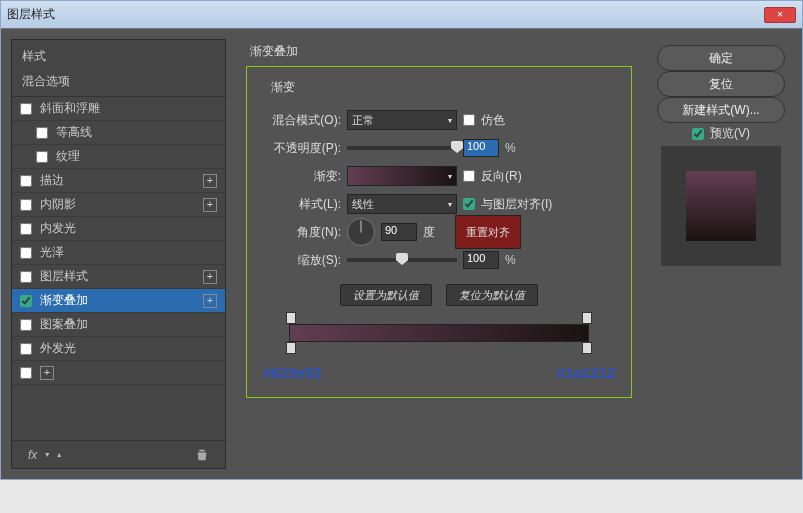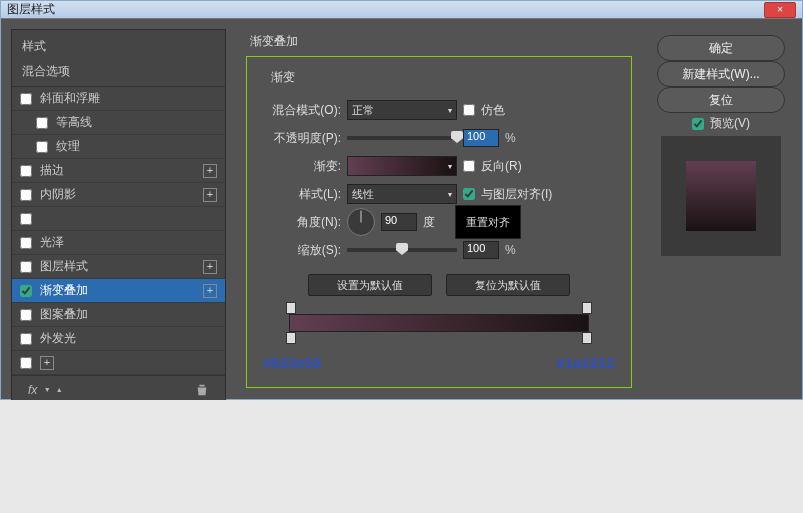--- a/index.html
+++ b/index.html
@@ -1,17 +1,17 @@
 <!DOCTYPE html>
 <html><head>
 <meta charset="utf-8">
 <style>
 * { box-sizing: border-box; margin: 0; padding: 0; font-family: "Microsoft YaHei", sans-serif; }
 body { background: #e8e8e8; }
-.window { width: 803px; height: 400px; background: #535353; border: 1px solid #8aa7c5; display: flex; flex-direction: column; }
+.window { width: 803px; height: 480px; background: #535353; border: 1px solid #8aa7c5; display: flex; flex-direction: column; }
 .titlebar { height: 28px; background: linear-gradient(#d0e0f0, #b5cce6); display: flex; align-items: center; padding: 0 6px; font-size: 12px; color: #222; border-bottom: 1px solid #777; }
 .titlebar-title { flex: 1; }
 .close-btn { width: 32px; height: 16px; background: #d44; border: 1px solid #a33; border-radius: 2px; font-size: 8px; color: #fff; display: flex; align-items: center; justify-content: center; cursor: pointer; }
 .body { flex: 1; display: flex; padding: 10px 12px 10px 10px; gap: 14px; border-radius: 7px; }
 .left-panel { width: 215px; background: #454545; border: 1px solid #2d2d2d; display: flex; flex-direction: column; }
 .left-header { padding: 8px 10px 4px; font-size: 12px; color: #ccc; }
 .blend-header { padding: 4px 10px 6px; font-size: 12px; color: #ccc; border-bottom: 1px solid #333; }
 .style-list { flex: 1; overflow: auto; }
 .style-row { display: flex; align-items: center; height: 24px; padding: 0 8px; font-size: 12px; color: #ccc; border-bottom: 1px solid #3a3a3a; cursor: pointer; }
 .style-row.sub { padding-left: 24px; }
@@ -33,23 +33,23 @@
 .sel-caret { font-size: 8px; }
 .slider-track { width: 110px; height: 4px; background: #333; position: relative; }
 .slider-thumb { position: absolute; top: -5px; width: 12px; height: 12px; background: #ddd; border-radius: 2px; transform: translateX(-50%); clip-path: polygon(0 0,100% 0,100% 60%,50% 100%,0 60%); }
 .num-input { width: 36px; height: 18px; background: #3a3a3a; border: 1px solid #222; color: #fff; font-size: 11px; padding: 0 3px; text-align: left; }
 .num-input.highlight { background: #2b6bb0; color: #fff; }
 .pct { color: #ccc; }
 .grad-swatch { width: 110px; height: 20px; background: linear-gradient(to right,#623e52,#1a1212); border: 1px solid #222; display: flex; align-items:center; justify-content:flex-end; }
 .chk { width: 12px; height: 12px; accent-color: #3a8; }
 .angle-dial { width: 28px; height: 28px; border: 1px solid #777; border-radius: 50%; position: relative; background: #3a3a3a; }
 .angle-dial::after { content: ""; position: absolute; width: 12px; height: 1px; background: #ccc; top: 50%; left: 50%; transform-origin: left center; transform: rotate(-90deg); }
-.btn-small { height: 20px; padding: 16px 10px; background: #000000; border: 1px solid #222; color: #ddd; font-size: 11px; display: flex; align-items: center; cursor: pointer; }
+.btn-small { height: 20px; padding: 16px 10px; background: #7f1d1d; border: 1px solid #222; color: #ddd; font-size: 11px; display: flex; align-items: center; cursor: pointer; }
 .btnrow { display: flex; gap: 14px; justify-content: center; margin-top: 10px; }
-.btn-med { height: 22px; padding: 0 28px; background: #3a3a3a; border: 1px solid #222; color: #ddd; font-size: 11px; display:flex;align-items:center; cursor:pointer; border-radius:2px; }
+.btn-med { height: 22px; padding: 0 12px; background: #3a3a3a; border: 1px solid #222; color: #ddd; font-size: 11px; display:flex;align-items:center; cursor:pointer; border-radius:2px;font-style:italic; }
 .grad-preview { margin: 18px auto 6px; width: 300px; }
 .grad-bar { height: 18px; background: linear-gradient(to right,#623e52,#1a1212); border: 1px solid #222; position: relative; }
 .stop { position: absolute; bottom: -13px; width: 10px; height: 12px; background: #ddd; border: 1px solid #333; }
 .stop.left { left: -4px; }
 .stop.right { right: -4px; }
 .ostop { position: absolute; top: -13px; width: 10px; height: 12px; background: #ddd; border: 1px solid #333; }
 .ostop.left { left: -4px; }
 .ostop.right { right: -4px; }
 .hex-row { display: flex; justify-content: space-between; margin-top: 22px; font-size: 15px; font-weight: bold; color: #2b50c4; padding: 0 2px; }
 .right-panel { width: 138px; display: flex; flex-direction: column; align-items: center; padding-top: 6px; }
@@ -91,20 +91,21 @@
             <span class="label">描边</span>
             <span class="plus-icon">+</span>
           </div>
           <div class="style-row">
             <input type="checkbox" style="">
             <span class="label">内阴影</span>
             <span class="plus-icon">+</span>
           </div>
           <div class="style-row">
             <input type="checkbox" style="">
+            <span class="label">内发光</span>
           </div>
           <div class="style-row">
             <input type="checkbox" style="">
             <span class="label">光泽</span>
           </div>
           <div class="style-row">
             <input type="checkbox" style="">
             <span class="label">图层样式</span>
             <span class="plus-icon">+</span>
           </div>
@@ -211,22 +212,22 @@
         </div>
         <div class="hex-row">
           <span>#623e52</span>
           <span>#1a1212</span>
         </div>
       </div>
     </div>
 
     <div class="right-panel">
       <div class="rbtn">确定</div>
+      <div class="rbtn">复位</div>
       <div class="rbtn">新建样式(W)...</div>
-      <div class="rbtn">复位</div>
       <div class="preview-chk">
         <input type="checkbox" class="chk" checked="" style="">
         <span>预览(V)</span>
       </div>
       <div class="preview-box">
         <div class="preview-inner"></div>
       </div>
     </div>
 
   </div>

